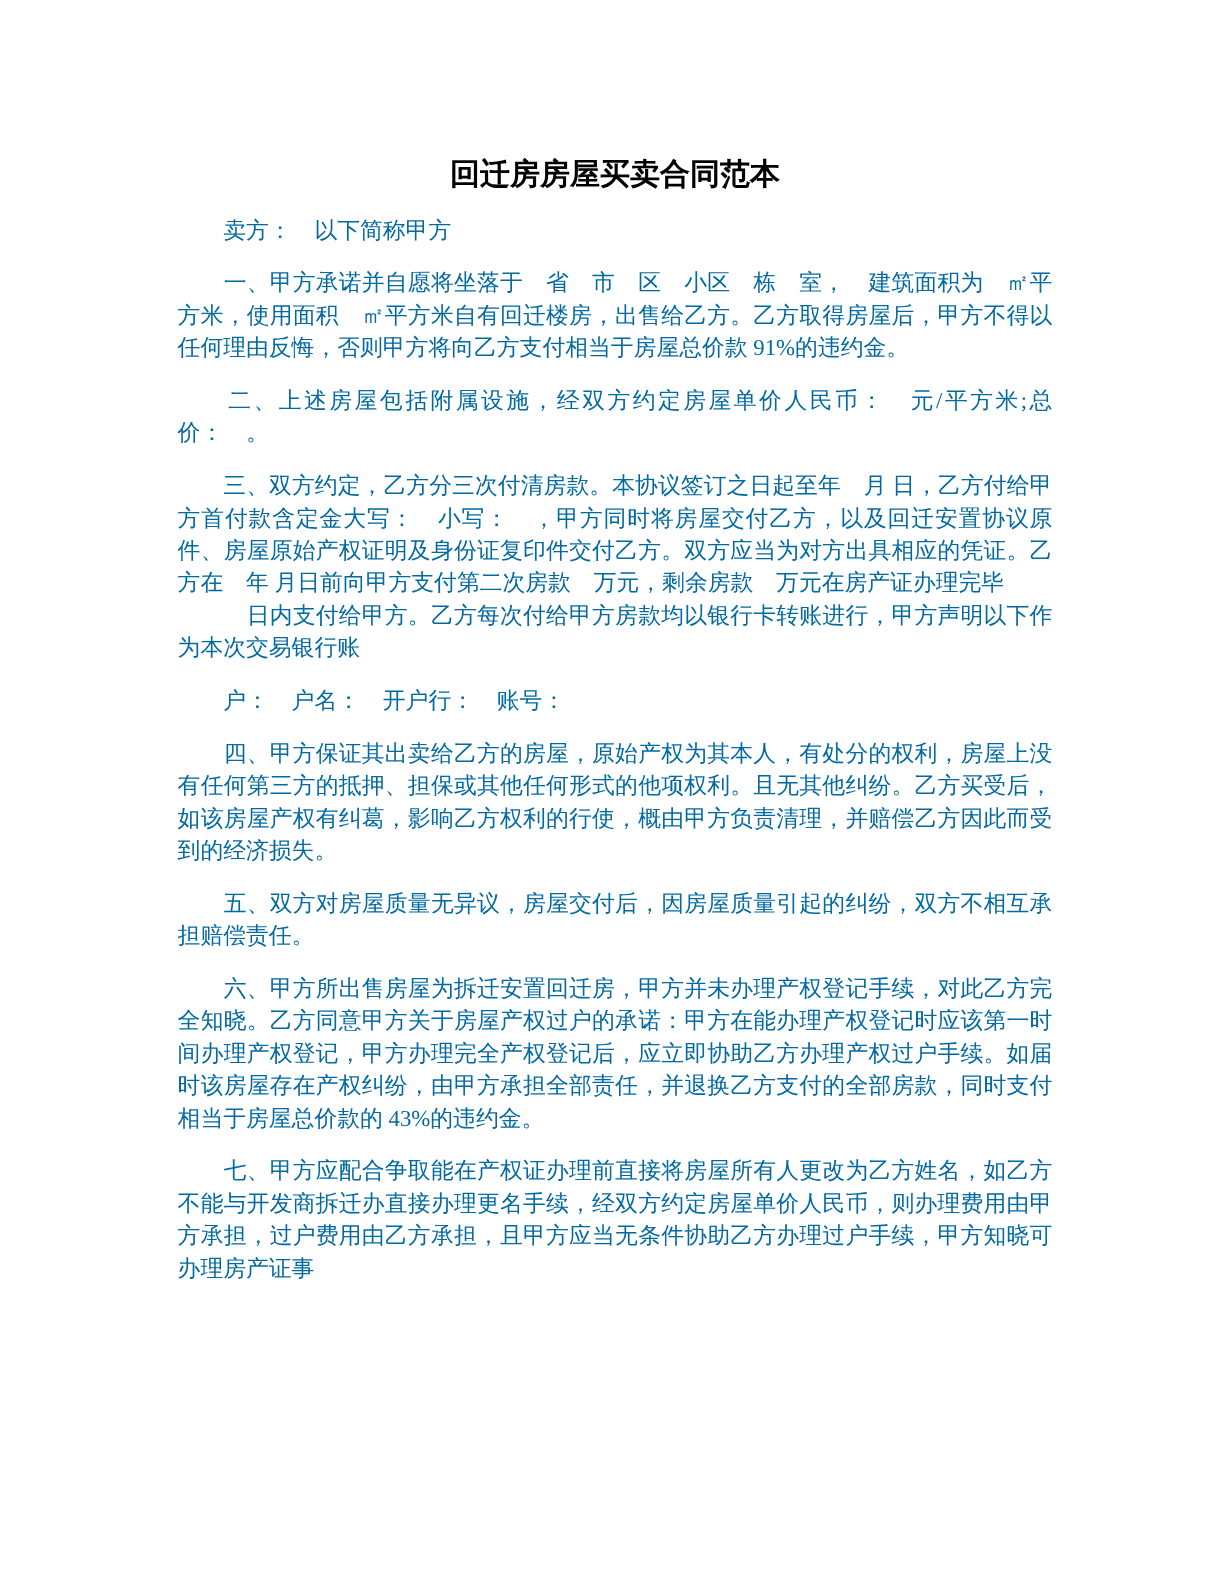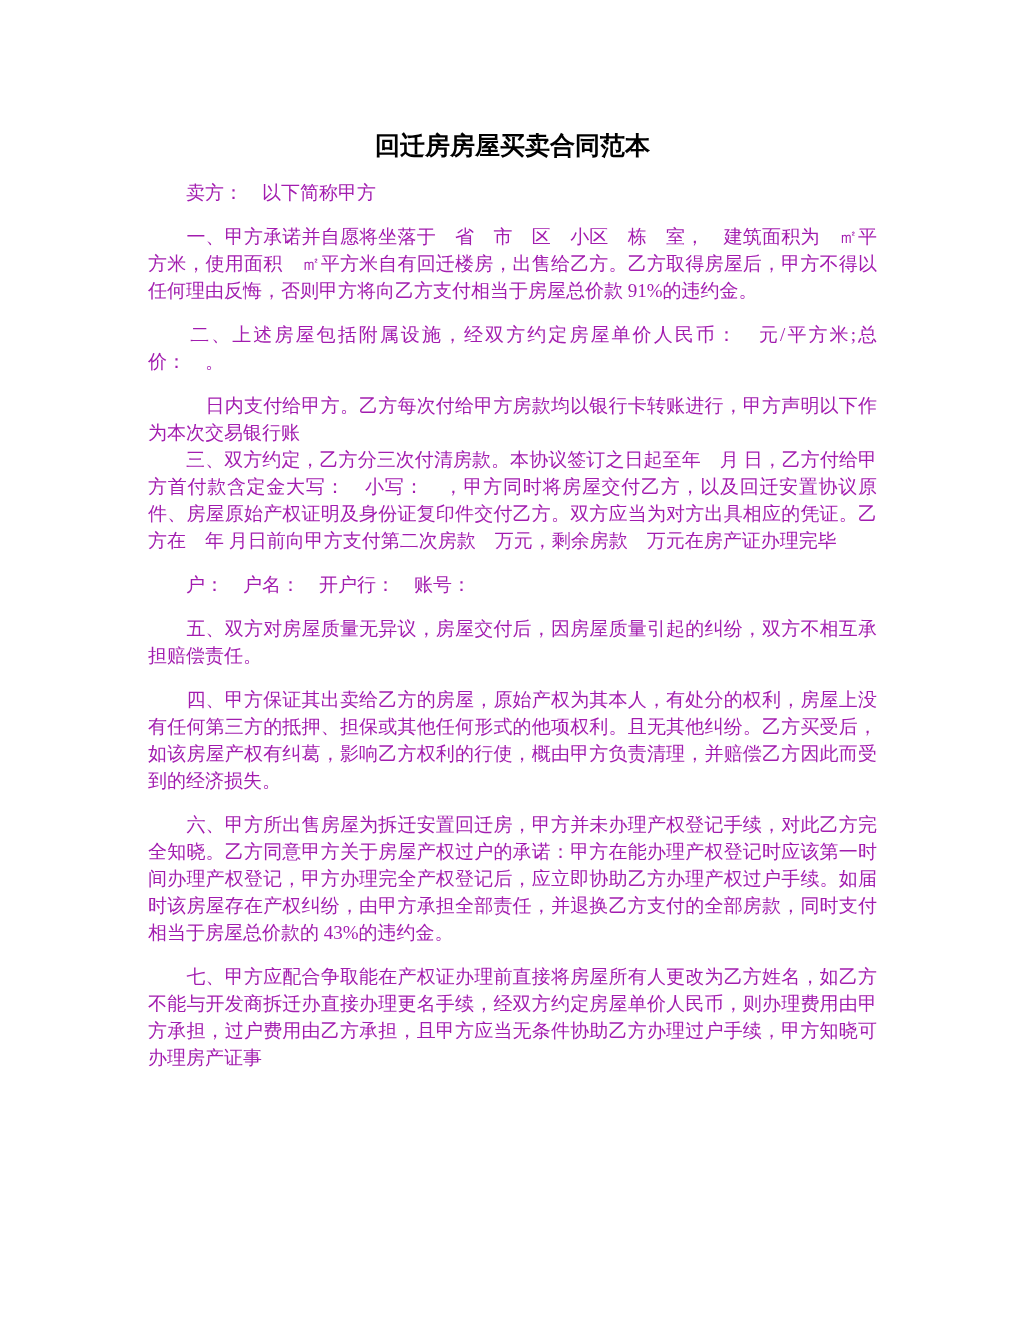--- a/index.html
+++ b/index.html
@@ -30,51 +30,51 @@
   .doc-body {
     margin-top: 7px;
   }
   .para {
     margin: 17px 0 0 0;
   }
   .seg {
     font-size: 19px;
     line-height: 27px;
     text-align: justify;
-    color: #a21caf;
+    color: #0369a1;
     word-break: break-all;
   }
 </style>
 </head>
 <body>
 
 <div class="page">
   <h1 class="doc-title">回迁房房屋买卖合同范本</h1>
   <div class="doc-body">
       <div class="para">
         <div class="seg">　　卖方：　以下简称甲方</div>
       </div>
       <div class="para">
         <div class="seg">　　一、甲方承诺并自愿将坐落于　省　市　区　小区　栋　室，　建筑面积为　㎡平方米，使用面积　㎡平方米自有回迁楼房，出售给乙方。乙方取得房屋后，甲方不得以任何理由反悔，否则甲方将向乙方支付相当于房屋总价款 91%的违约金。</div>
       </div>
       <div class="para">
         <div class="seg">　　二、上述房屋包括附属设施，经双方约定房屋单价人民币：　元/平方米;总价：　。</div>
       </div>
       <div class="para">
+        <div class="seg">　　三、双方约定，乙方分三次付清房款。本协议签订之日起至年　月 日，乙方付给甲方首付款含定金大写：　小写：　，甲方同时将房屋交付乙方，以及回迁安置协议原件、房屋原始产权证明及身份证复印件交付乙方。双方应当为对方出具相应的凭证。乙方在　年 月日前向甲方支付第二次房款　万元，剩余房款　万元在房产证办理完毕</div>
         <div class="seg">　　　日内支付给甲方。乙方每次付给甲方房款均以银行卡转账进行，甲方声明以下作为本次交易银行账</div>
-        <div class="seg">　　三、双方约定，乙方分三次付清房款。本协议签订之日起至年　月 日，乙方付给甲方首付款含定金大写：　小写：　，甲方同时将房屋交付乙方，以及回迁安置协议原件、房屋原始产权证明及身份证复印件交付乙方。双方应当为对方出具相应的凭证。乙方在　年 月日前向甲方支付第二次房款　万元，剩余房款　万元在房产证办理完毕</div>
       </div>
       <div class="para">
         <div class="seg">　　户：　户名：　开户行：　账号：</div>
       </div>
       <div class="para">
-        <div class="seg">　　五、双方对房屋质量无异议，房屋交付后，因房屋质量引起的纠纷，双方不相互承担赔偿责任。</div>
+        <div class="seg">　　四、甲方保证其出卖给乙方的房屋，原始产权为其本人，有处分的权利，房屋上没有任何第三方的抵押、担保或其他任何形式的他项权利。且无其他纠纷。乙方买受后，如该房屋产权有纠葛，影响乙方权利的行使，概由甲方负责清理，并赔偿乙方因此而受到的经济损失。</div>
       </div>
       <div class="para">
-        <div class="seg">　　四、甲方保证其出卖给乙方的房屋，原始产权为其本人，有处分的权利，房屋上没有任何第三方的抵押、担保或其他任何形式的他项权利。且无其他纠纷。乙方买受后，如该房屋产权有纠葛，影响乙方权利的行使，概由甲方负责清理，并赔偿乙方因此而受到的经济损失。</div>
+        <div class="seg">　　五、双方对房屋质量无异议，房屋交付后，因房屋质量引起的纠纷，双方不相互承担赔偿责任。</div>
       </div>
       <div class="para">
         <div class="seg">　　六、甲方所出售房屋为拆迁安置回迁房，甲方并未办理产权登记手续，对此乙方完全知晓。乙方同意甲方关于房屋产权过户的承诺：甲方在能办理产权登记时应该第一时间办理产权登记，甲方办理完全产权登记后，应立即协助乙方办理产权过户手续。如届时该房屋存在产权纠纷，由甲方承担全部责任，并退换乙方支付的全部房款，同时支付相当于房屋总价款的 43%的违约金。</div>
       </div>
       <div class="para">
         <div class="seg">　　七、甲方应配合争取能在产权证办理前直接将房屋所有人更改为乙方姓名，如乙方不能与开发商拆迁办直接办理更名手续，经双方约定房屋单价人民币，则办理费用由甲方承担，过户费用由乙方承担，且甲方应当无条件协助乙方办理过户手续，甲方知晓可办理房产证事</div>
       </div>
     </div>
 </div>
 

